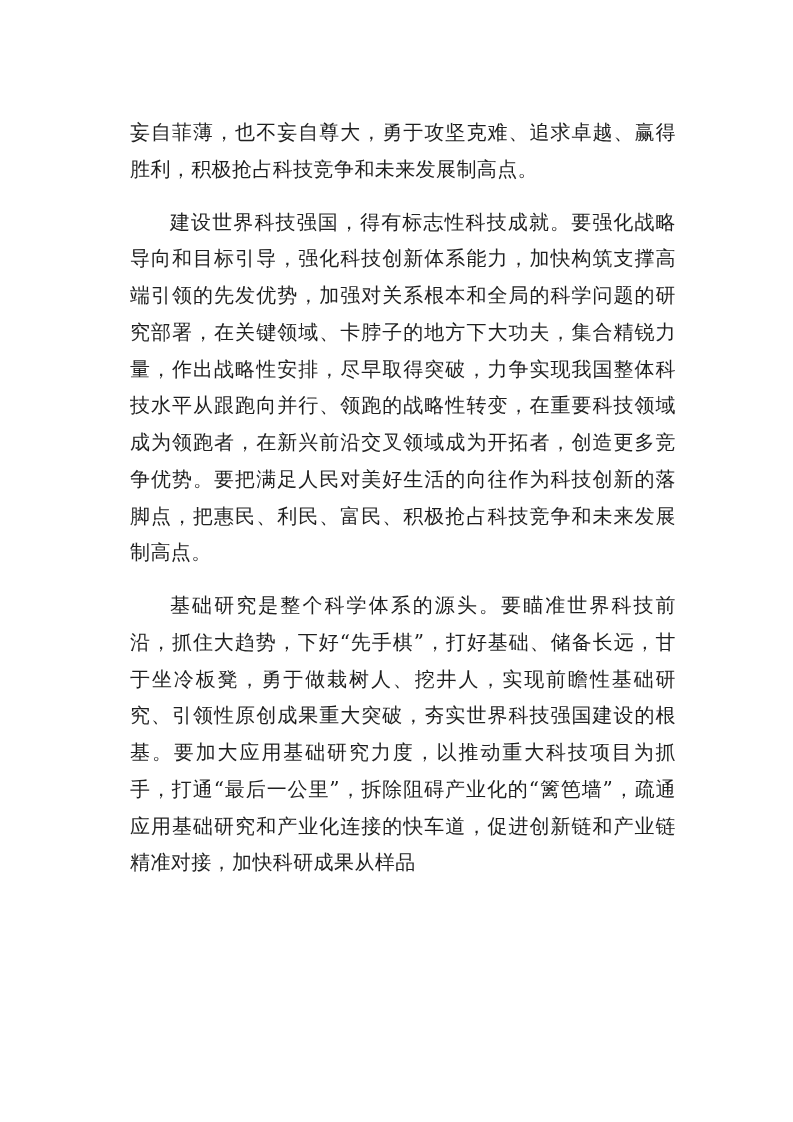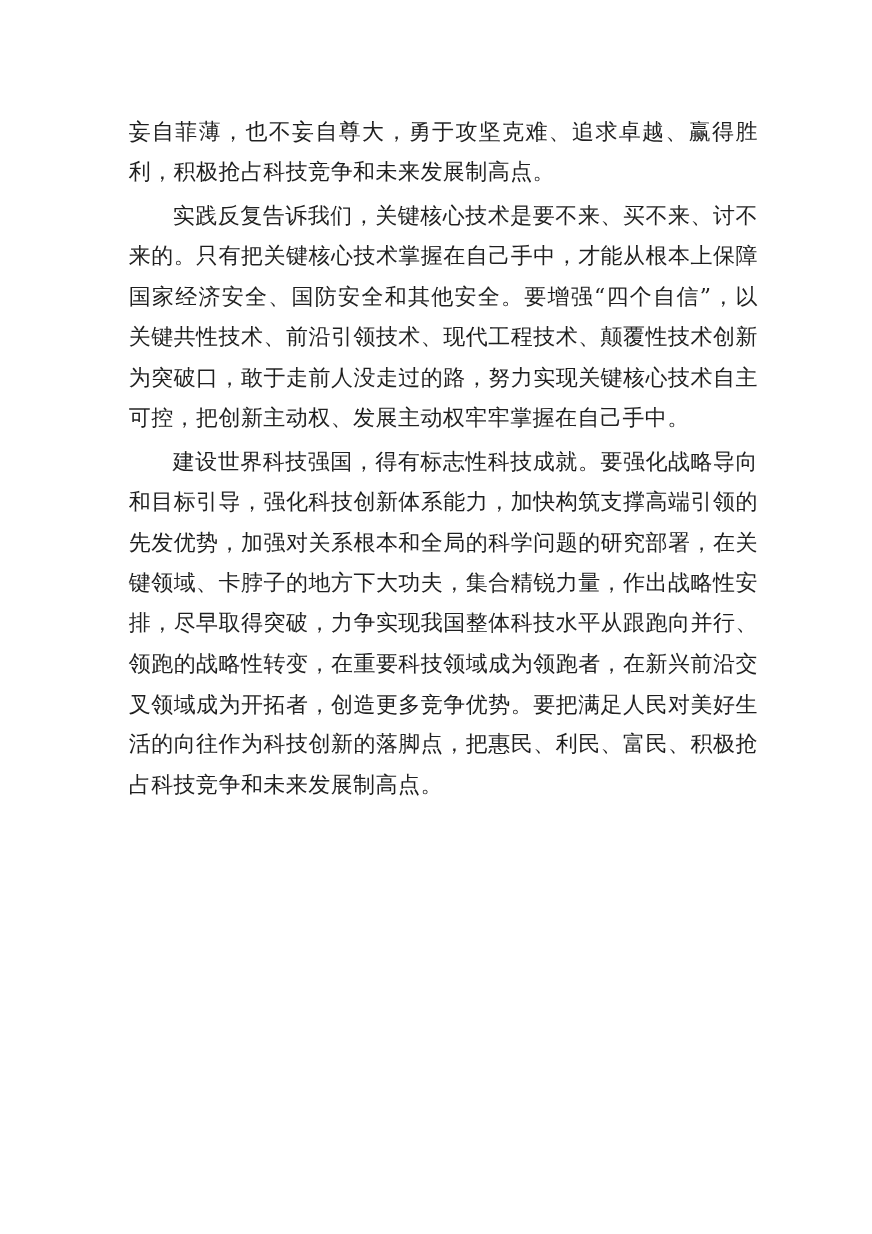--- a/index.html
+++ b/index.html
@@ -22,29 +22,29 @@
     width: 578px;
     color: #1f1f1f;
     font-size: 20px;
     line-height: 36.75px;
     text-align: justify;
     text-justify: inter-ideograph;
     word-break: break-all;
     letter-spacing: 0.4px;
   }
   .doc-body p {
-    margin: 3px;
+    margin: 16px;
     padding: 0;
   }
   .doc-body p.indent {
     text-indent: 2em;
   }
 </style>
 </head>
 <body>
 
 <div class="page">
   <div class="doc-body">
     <p>妄自菲薄，也不妄自尊大，勇于攻坚克难、追求卓越、赢得胜利，积极抢占科技竞争和未来发展制高点。</p>
-    <p class="indent">实践反复告诉我们，关键核心技术是要不来、买不来、讨不来的。只有把关键核心技术掌握在自己手中，才能从根本上保障国家经济安全、国防安全和其他安全。要增强“四个自信”，以关键共性技术、前沿引领技术、现代工程技术、颠覆性技术创新为突破口，敢于走前人没走过的路，努力实现关键核心技术自主可控，把创新主动权、发展主动权牢牢掌握在自己手中。</p>
     <p class="indent">建设世界科技强国，得有标志性科技成就。要强化战略导向和目标引导，强化科技创新体系能力，加快构筑支撑高端引领的先发优势，加强对关系根本和全局的科学问题的研究部署，在关键领域、卡脖子的地方下大功夫，集合精锐力量，作出战略性安排，尽早取得突破，力争实现我国整体科技水平从跟跑向并行、领跑的战略性转变，在重要科技领域成为领跑者，在新兴前沿交叉领域成为开拓者，创造更多竞争优势。要把满足人民对美好生活的向往作为科技创新的落脚点，把惠民、利民、富民、积极抢占科技竞争和未来发展制高点。</p>
+    <p class="indent">基础研究是整个科学体系的源头。要瞄准世界科技前沿，抓住大趋势，下好“先手棋”，打好基础、储备长远，甘于坐冷板凳，勇于做栽树人、挖井人，实现前瞻性基础研究、引领性原创成果重大突破，夯实世界科技强国建设的根基。要加大应用基础研究力度，以推动重大科技项目为抓手，打通“最后一公里”，拆除阻碍产业化的“篱笆墙”，疏通应用基础研究和产业化连接的快车道，促进创新链和产业链精准对接，加快科研成果从样品</p>
   </div>
 </div>
 
 </body></html>

